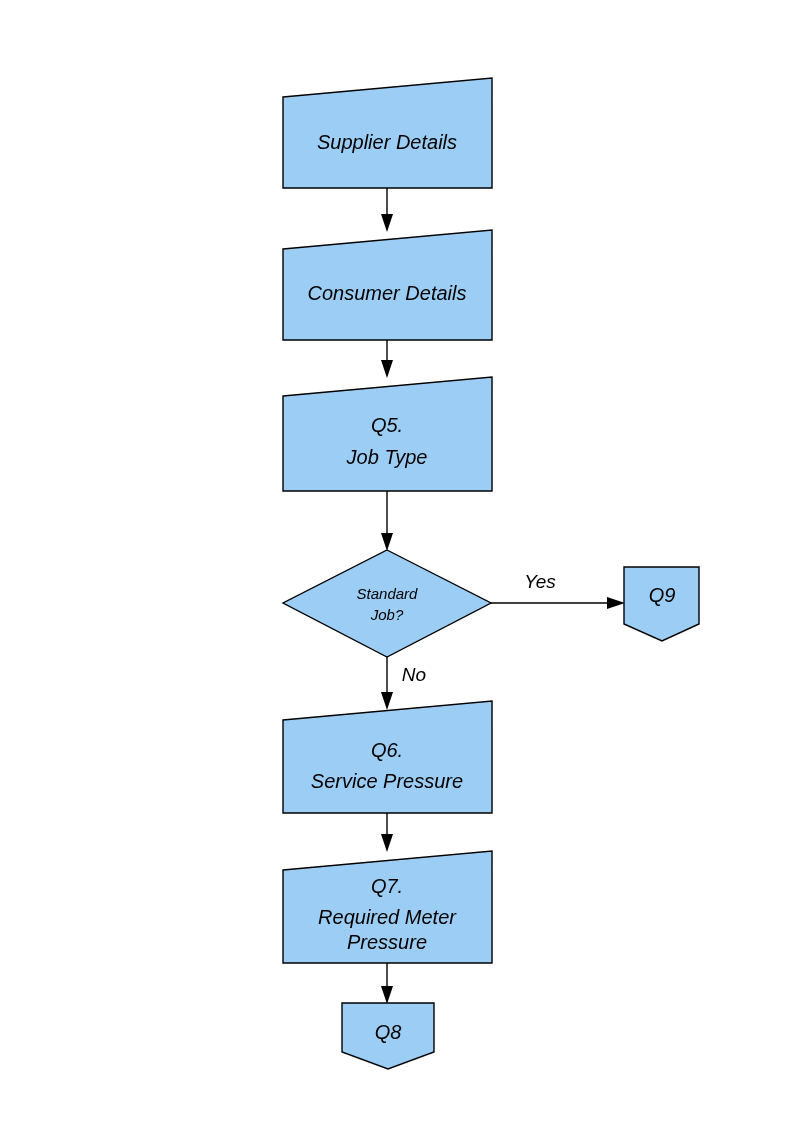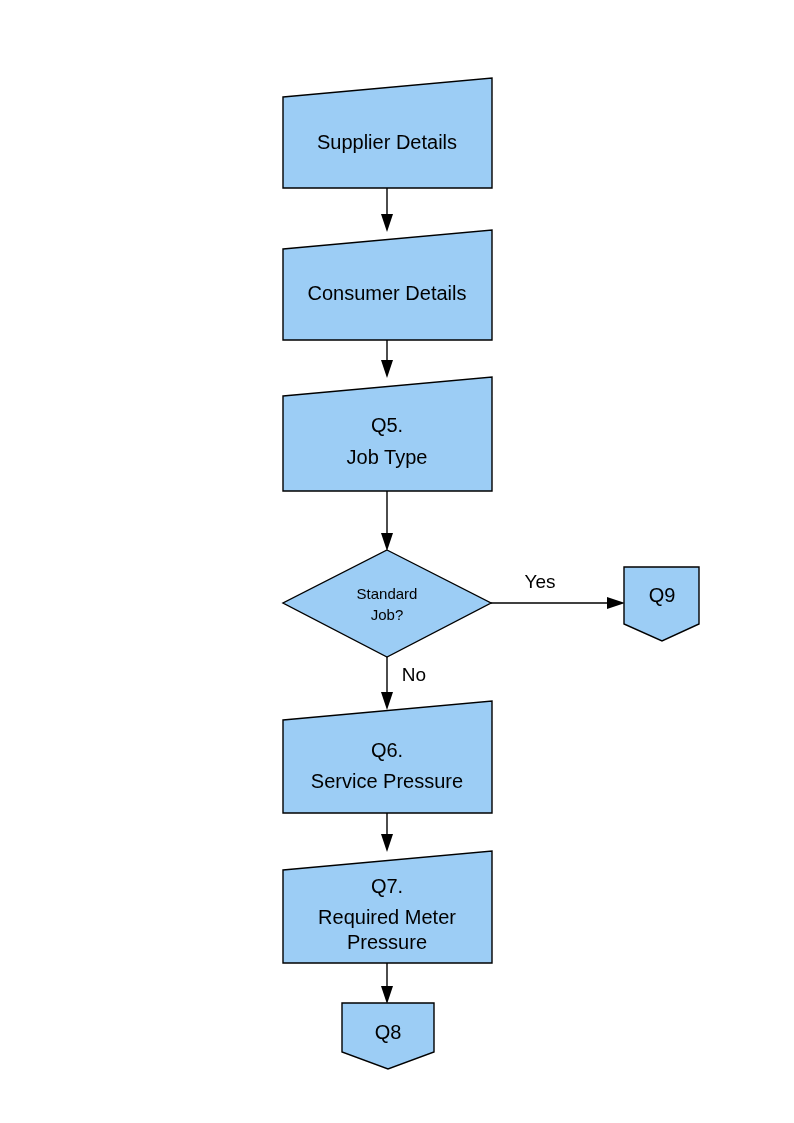--- a/index.html
+++ b/index.html
@@ -10,20 +10,21 @@
   body {
     width: 794px;
     height: 1123px;
     font-family: "Liberation Sans", sans-serif;
     overflow: hidden;
   }
   #flowchart-root {
     position: relative;
     width: 794px;
     height: 1123px;
+    font-style: italic;
   }
   svg.flow-canvas {
     display: block;
     width: 794px;
     height: 1123px;
   }
   .node-shape {
     stroke: #000000;
     stroke-width: 1.4;
     stroke-linejoin: miter;

